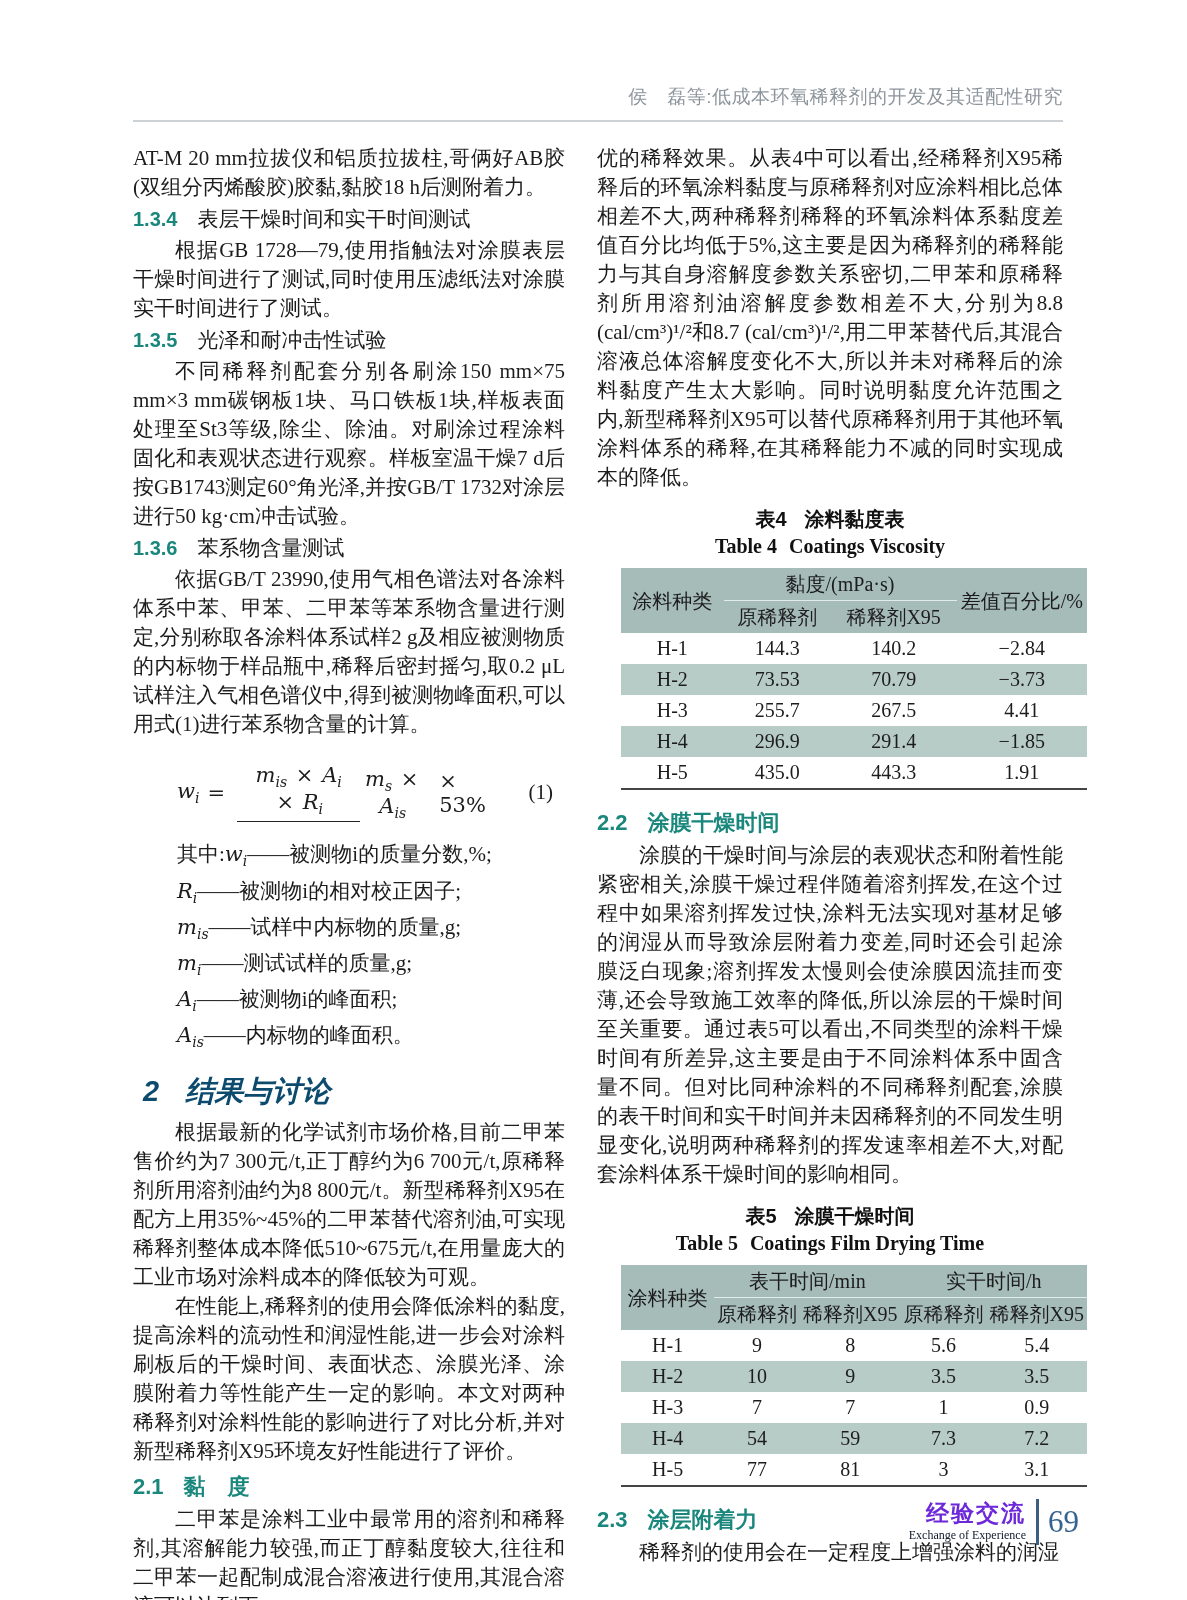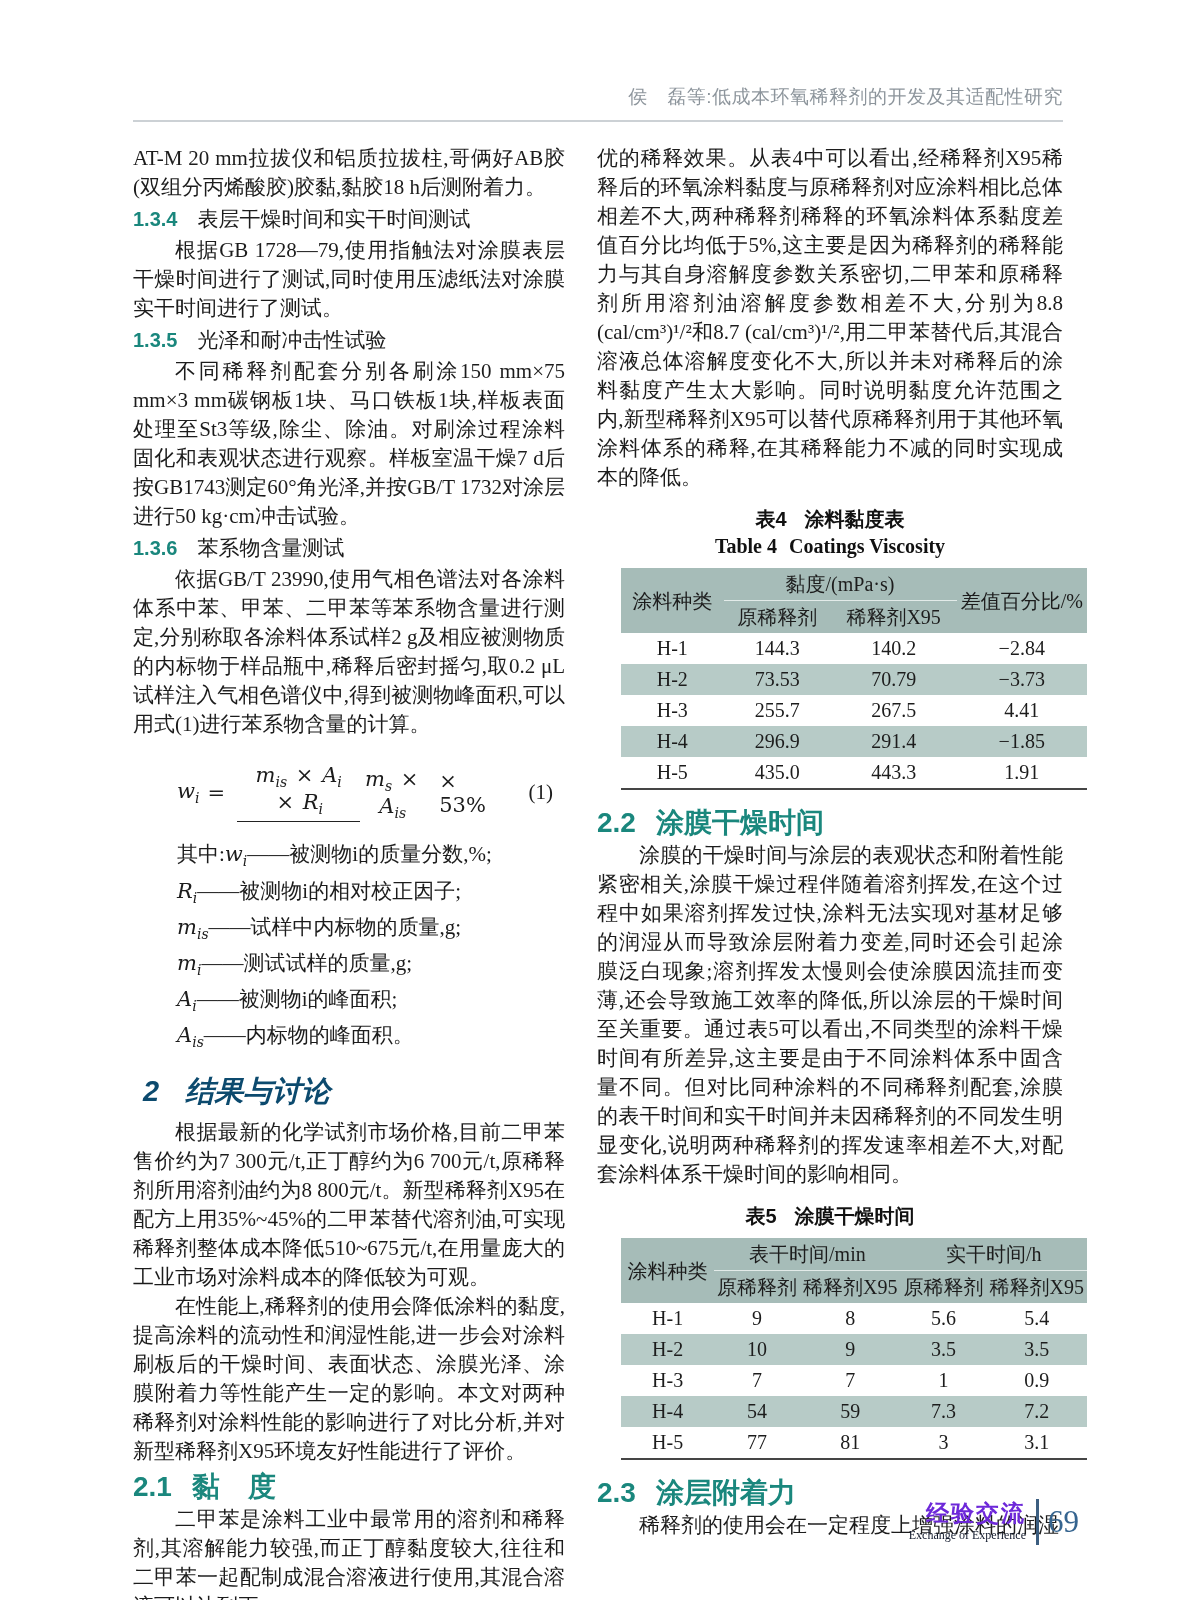--- a/index.html
+++ b/index.html
@@ -22,21 +22,21 @@
   p.body.noindent { text-indent:0; }
 
   .h-sub3 { margin:2px 0; font-size:21px; line-height:30px; font-weight:normal; }
   .h-sub3 .num { color:#1a877d; font-family:"Liberation Sans","DejaVu Sans",sans-serif; font-weight:bold; font-size:20px; margin-right:20px; }
 
   .h-sec { margin:16px 0 10px 10px; font-family:"Liberation Sans","DejaVu Sans",sans-serif;
     font-weight:bold; color:#0c4a6e; font-size:29px; line-height:34px;font-style:italic; }
   .h-sec .num { margin-right:26px; }
 
   .h-sub { margin:7px 0 4px 0; font-family:"Liberation Sans","DejaVu Sans",sans-serif;
-    font-weight:bold; color:#1a877d; font-size:28px; line-height:28px; }
+    font-weight:bold; color:#1a877d; font-size:22px; line-height:28px; }
   .h-sub .num { margin-right:20px; }
 
   .formula-row { display:flex; align-items:center; margin:24px 12px 18px 0; padding-left:44px; font-size:21px;gap:36px; }
   .f-math { display:flex; align-items:center; font-family:"DejaVu Serif","Liberation Serif",serif; font-style:italic; }
   .f-math sub { font-size:14px; font-style:italic; }
   .f-eq { margin:0 8px; font-style:normal; }
   .frac { display:inline-flex; flex-direction:row; text-align:center; margin:0 4px; }
   .frac .top { padding:0 10px 4px 10px; border-bottom:1.5px solid #222; }
   .frac .bot { padding-top:4px; }
   .f-mult { margin-left:10px; font-style:normal; }
@@ -202,20 +202,21 @@
       <div class="tbl-gap"></div>
 
       <h3 class="h-sub">
         <span class="num">2.2</span><span>涂膜干燥时间</span>
       </h3>
       <p class="body">涂膜的干燥时间与涂层的表观状态和附着性能紧密相关,涂膜干燥过程伴随着溶剂挥发,在这个过程中如果溶剂挥发过快,涂料无法实现对基材足够的润湿从而导致涂层附着力变差,同时还会引起涂膜泛白现象;溶剂挥发太慢则会使涂膜因流挂而变薄,还会导致施工效率的降低,所以涂层的干燥时间至关重要。通过表5可以看出,不同类型的涂料干燥时间有所差异,这主要是由于不同涂料体系中固含量不同。但对比同种涂料的不同稀释剂配套,涂膜的表干时间和实干时间并未因稀释剂的不同发生明显变化,说明两种稀释剂的挥发速率相差不大,对配套涂料体系干燥时间的影响相同。</p>
 
       <div class="tbl-block">
         <div class="tbl-caption">
           <div class="cap-cn"><span class="cap-no">表5</span><span>涂膜干燥时间</span></div>
+          <div class="cap-en"><span class="cap-no">Table 5</span><span>Coatings Film Drying Time</span></div>
         </div>
         <table class="data-table">
           <thead>
             <tr>
               <th rowspan="2" style="width:20%;">涂料种类</th>
               <th colspan="2" class="group-th" style="width:40%;">表干时间/min</th>
               <th colspan="2" class="group-th" style="width:40%;">实干时间/h</th>
             </tr>
             <tr>
               <th>原稀释剂</th>

